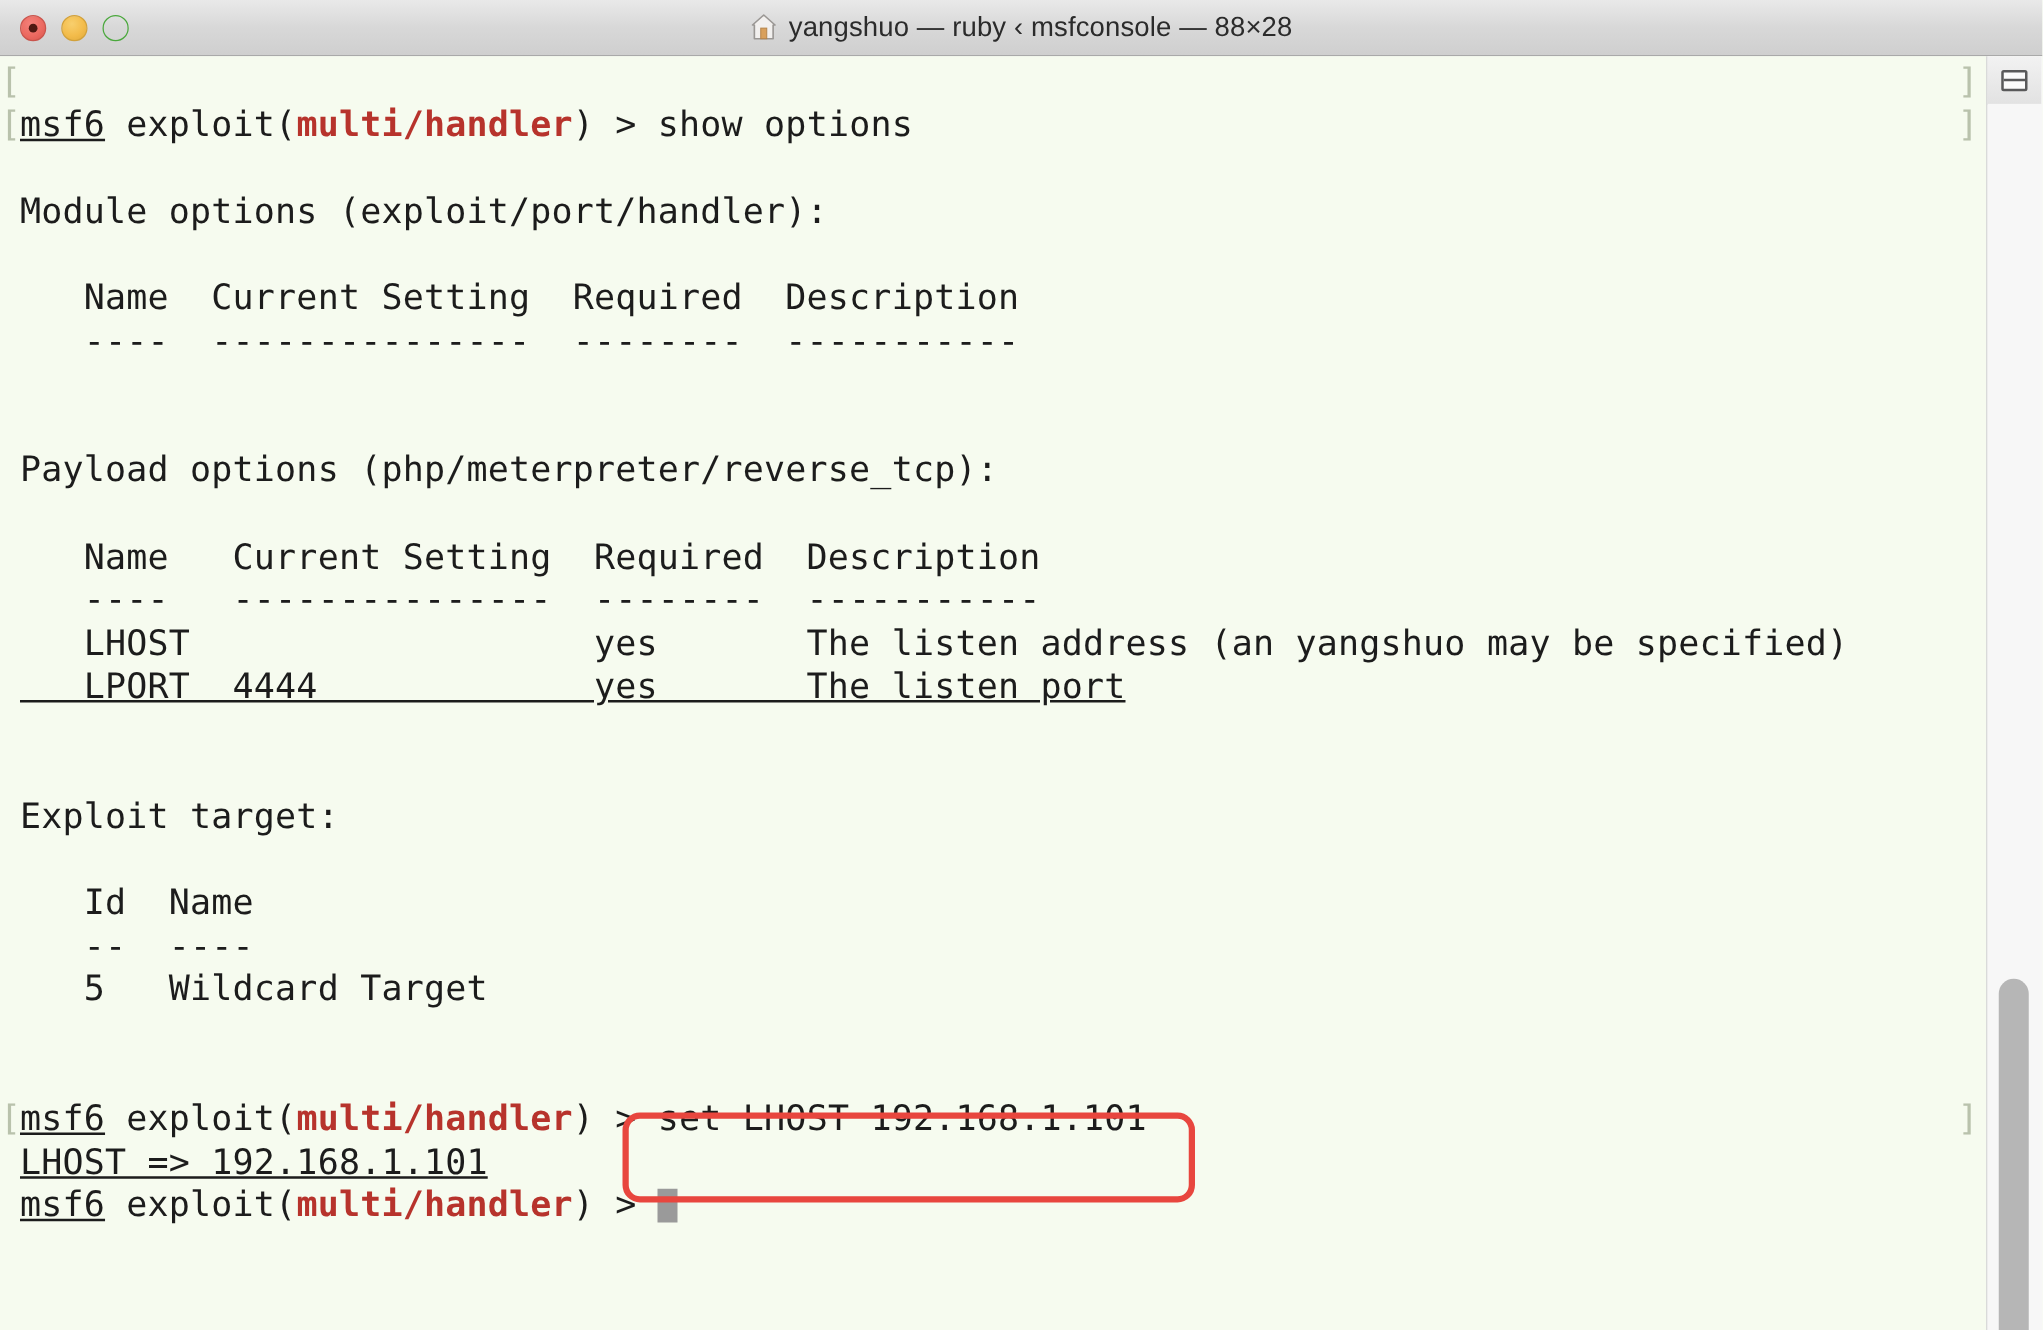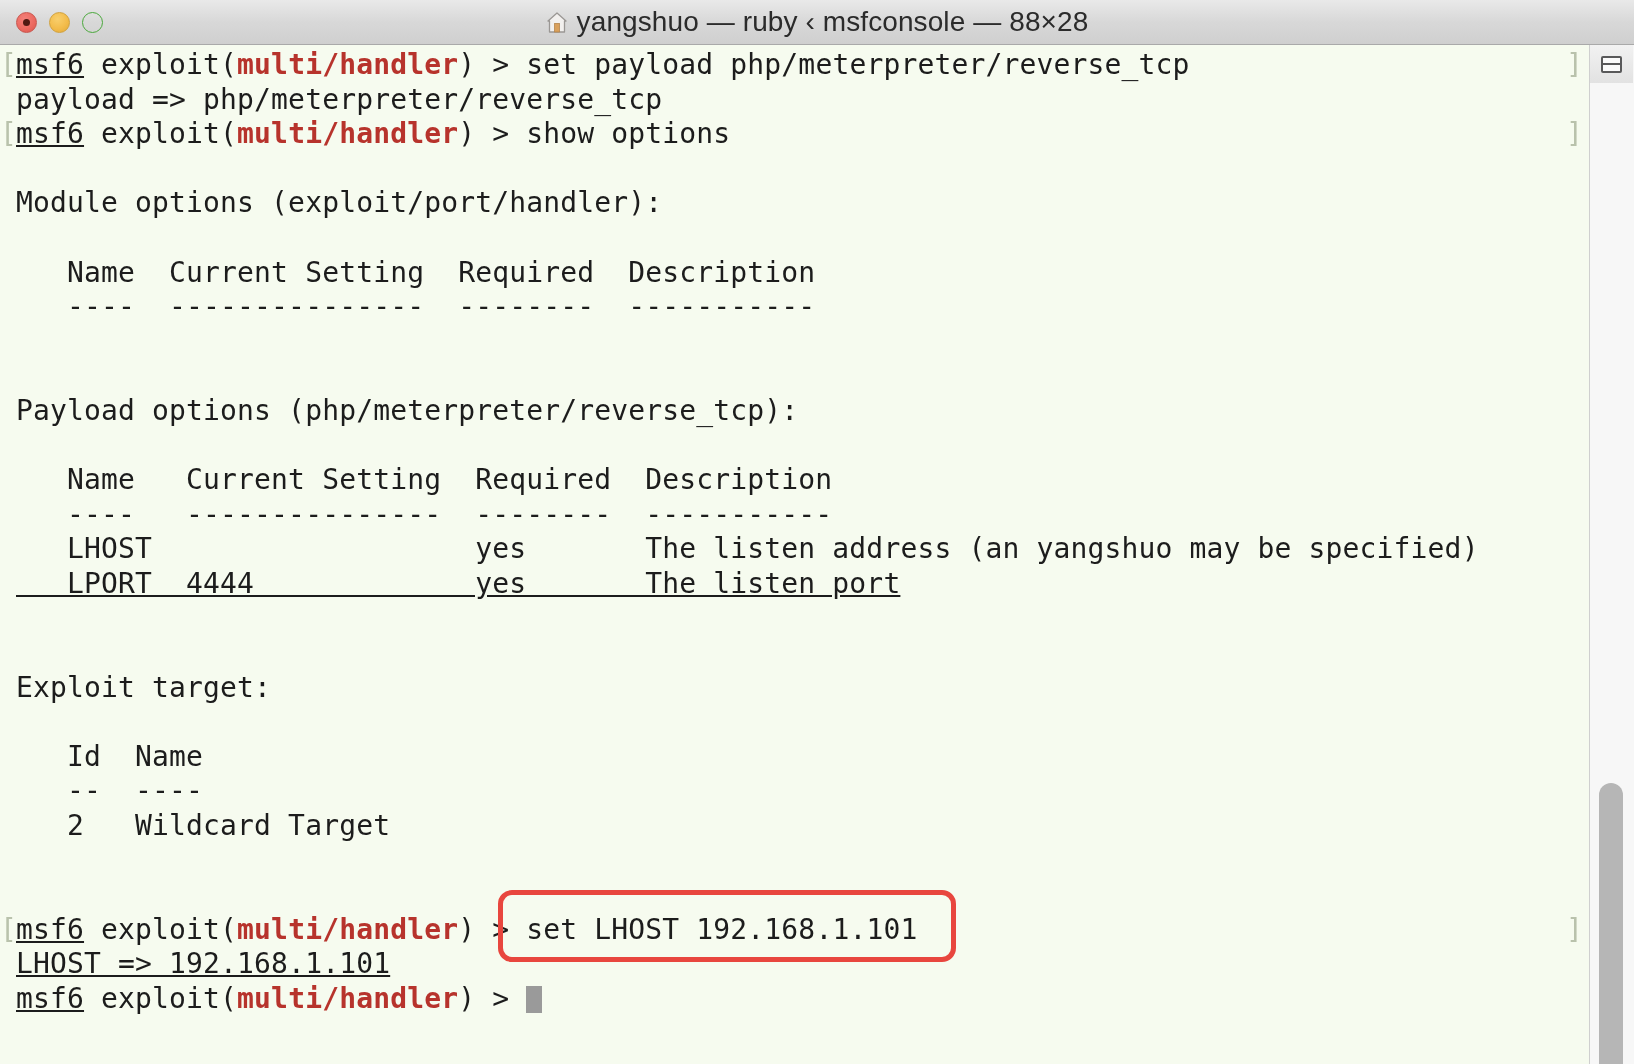--- a/index.html
+++ b/index.html
@@ -69,21 +69,21 @@
     border: 1px solid #d2a13a;
   }
   .light.max {
     background: radial-gradient(circle at 40% 32%, #86d96a 0%, #62c council 0%, #5fc14a 55%, #4aa83a 100%);
     border: 1px solid #4aa83c;
   }
   .title-text {
     width: 100%;
     text-align: center;
     font-family: "Liberation Sans", sans-serif;
-    font-size: 28px;
+    font-size: 22px;
     color: #2b2b2b;
     letter-spacing: 0.1px;
     white-space: nowrap;
     display: flex;
     align-items: center;
     justify-content: center;
     gap: 9px;
   }
   .home-icon {
     display: inline-block;
@@ -233,43 +233,42 @@
           <rect x="8.6" y="12.5" width="4.8" height="8.5" fill="#d9a05b" stroke="#b58348" stroke-width="0.8"></rect>
         </svg>
       </span>
       <span>yangshuo — ruby ‹ msfconsole — 88×28</span>
     </div>
   </div>
 
   <div class="terminal-wrap">
     <div class="terminal">
       <div class="lines" id="lines">
-          <div class="line"><span class="bracket-left">[</span><span style="padding-left: 8px;"><span class="msf">msf6</span><span> exploit(</span><span class="mod">multi/handler</span><span>) &gt; </span><span>set payload php/meterpreter/reverse_tcp</span></span><span class="bracket-right">]</span></div>
-          <div class="line"><span style="padding-left: 8px;">payload =&gt; php/meterpreter/reverse_tcp</span></div>
+          <div class="line"><span class="bracket-left">[</span><span class="bracket-right">]</span></div>
           <div class="line"><span class="bracket-left">[</span><span style="padding-left: 8px; text-align: center;"><span class="msf">msf6</span><span> exploit(</span><span class="mod">multi/handler</span><span>) &gt; </span><span>show options</span></span><span class="bracket-right">]</span></div>
           <div class="line"><span style="padding-left: 8px;"></span></div>
           <div class="line"><span style="padding-left: 8px;">Module options (exploit/port/handler):</span></div>
           <div class="line"><span style="padding-left: 8px;"></span></div>
           <div class="line"><span style="padding-left: 8px;">   Name  Current Setting  Required  Description</span></div>
           <div class="line"><span style="padding-left: 8px;">   ----  ---------------  --------  -----------</span></div>
           <div class="line"><span style="padding-left: 8px;"></span></div>
           <div class="line"><span style="padding-left: 8px;"></span></div>
           <div class="line"><span style="padding-left: 8px;">Payload options (php/meterpreter/reverse_tcp):</span></div>
           <div class="line"><span style="padding-left: 8px;"></span></div>
           <div class="line"><span style="padding-left: 8px;">   Name   Current Setting  Required  Description</span></div>
           <div class="line"><span style="padding-left: 8px;">   ----   ---------------  --------  -----------</span></div>
           <div class="line"><span style="padding-left: 8px;">   LHOST                   yes       The listen address (an yangshuo may be specified)</span></div>
           <div class="line"><span style="padding-left: 8px; text-decoration: underline;">   LPORT  4444             yes       The listen port</span></div>
           <div class="line"><span style="padding-left: 8px;"></span></div>
           <div class="line"><span style="padding-left: 8px;"></span></div>
           <div class="line"><span style="padding-left: 8px;">Exploit target:</span></div>
           <div class="line"><span style="padding-left: 8px;"></span></div>
           <div class="line"><span style="padding-left: 8px;">   Id  Name</span></div>
           <div class="line"><span style="padding-left: 8px;">   --  ----</span></div>
-          <div class="line"><span style="padding-left: 8px;">   2   Wildcard Target</span></div>
+          <div class="line"><span style="padding-left: 8px;">   5   Wildcard Target</span></div>
           <div class="line"><span style="padding-left: 8px;"></span></div>
           <div class="line"><span style="padding-left: 8px;"></span></div>
           <div class="line"><span class="bracket-left">[</span><span style="padding-left: 8px;"><span class="msf">msf6</span><span> exploit(</span><span class="mod">multi/handler</span><span>) &gt; </span><span>set LHOST 192.168.1.101</span></span><span class="bracket-right">]</span></div>
           <div class="line"><span style="padding-left: 8px; text-decoration: underline;">LHOST =&gt; 192.168.1.101</span></div>
           <div class="line"><span style="padding-left: 8px;"><span class="msf">msf6</span><span> exploit(</span><span class="mod">multi/handler</span><span>) &gt; </span><span></span><span class="cursor"></span></span></div>
         </div>
       <div class="highlight-box" id="hlbox" style="top: 845px; left: 498px; width: 458px; height: 72px;"></div>
     </div>
 
     <div class="scroll-col">

